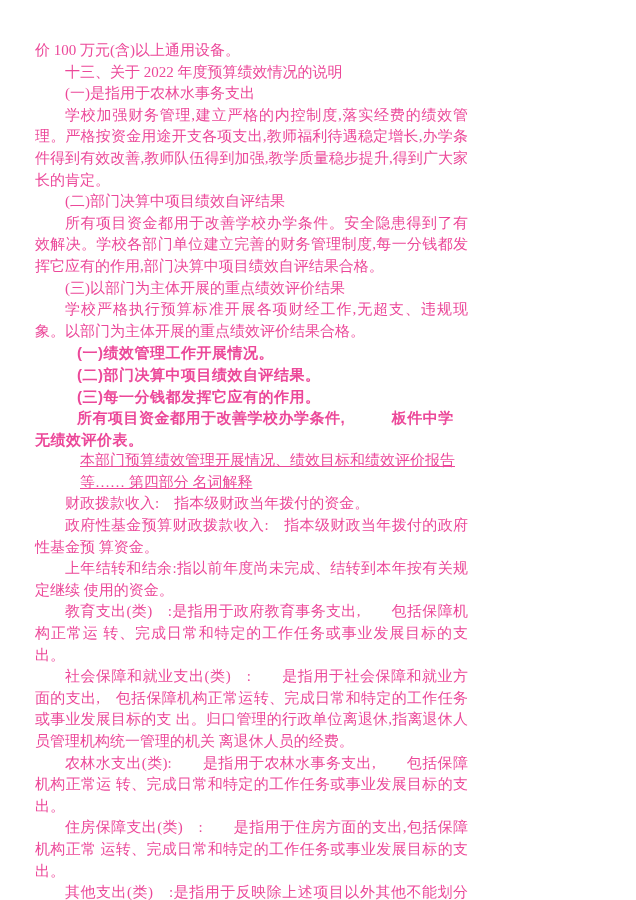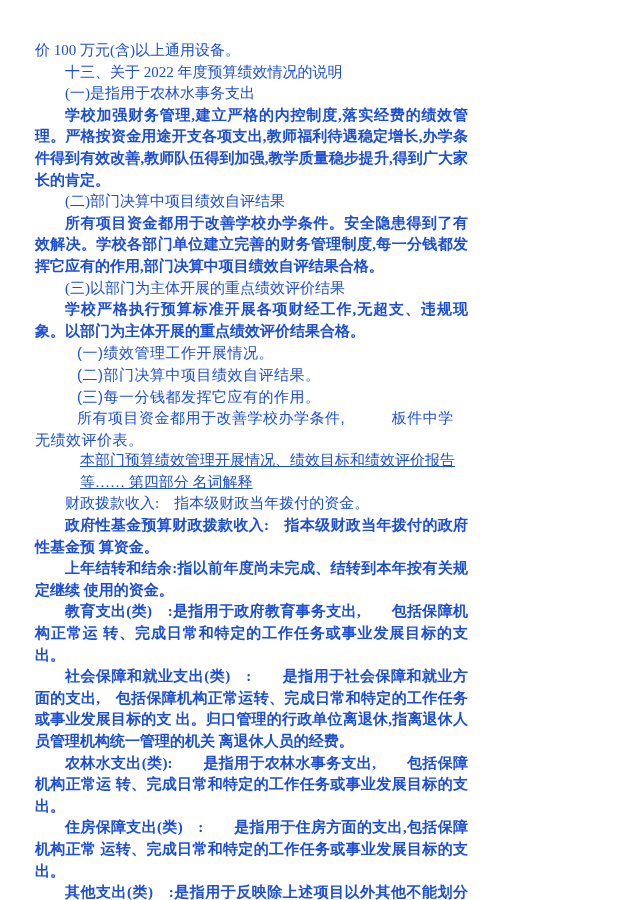--- a/index.html
+++ b/index.html
@@ -5,28 +5,28 @@
   html, body { margin: 0; padding: 0; background: #ffffff; }
   .page {
     width: 503px;
     height: 900px;
     box-sizing: border-box;
     background: #ffffff;
     padding: 40px 35px 0 35px;
     font-family: "Liberation Serif", "DejaVu Serif", serif;
     font-size: 15px;
     line-height: 21.6px;
-    color: #1d4ed8;
+    color: #ec4899;
     overflow: hidden;
   }
   .page p { margin: 0; }
   .indent { text-indent: 2em; }
-  .justify { text-align: justify; font-weight: bold; }
+  .justify { text-align: justify; }
   .bold-item {
-    font-weight: 400;
+    font-weight: 700;
     font-family: "Liberation Sans", "DejaVu Sans", sans-serif;
     text-indent: 2.8em;
     margin: 1.5px 0;
     letter-spacing: 0.5px;
   }
   .block-indent {
     padding-left: 3em;
     text-indent: 0;
     text-decoration: underline;
   }

